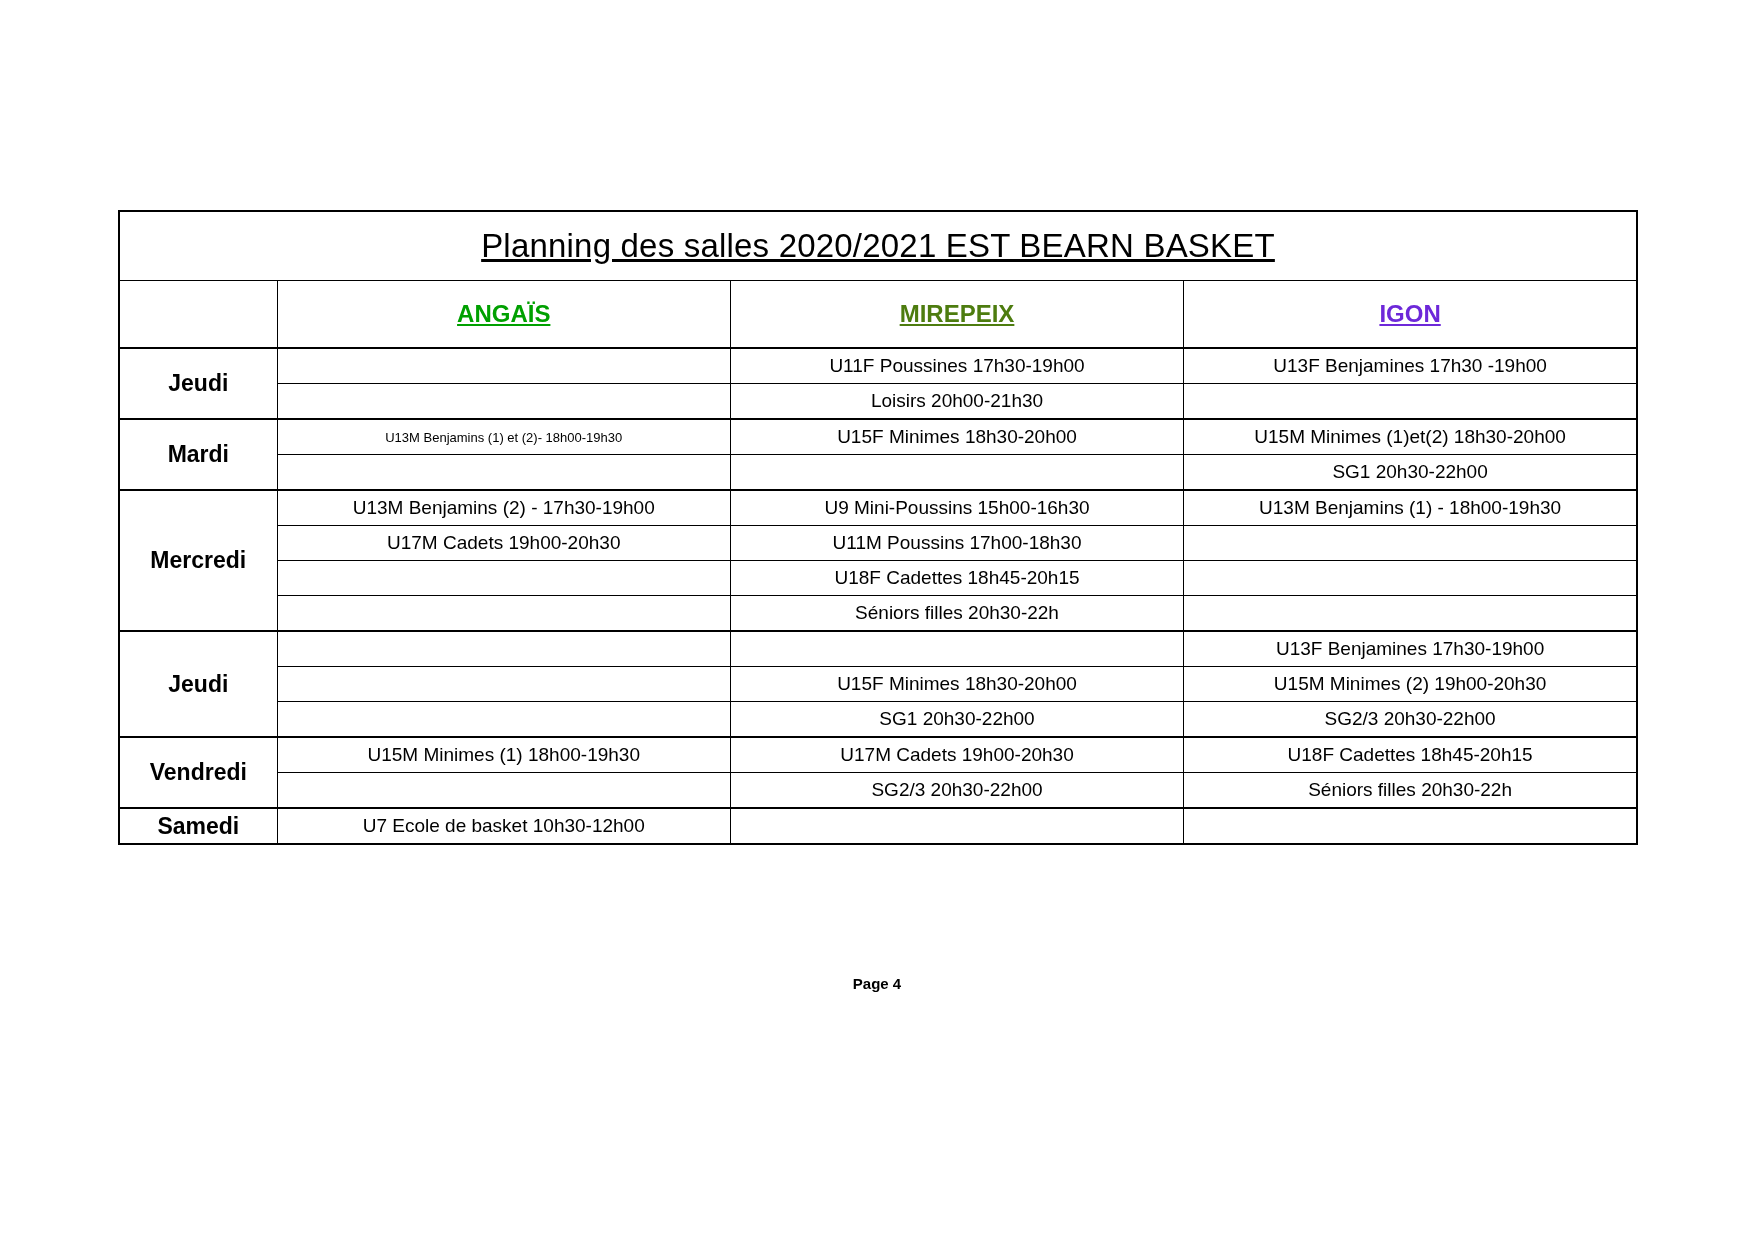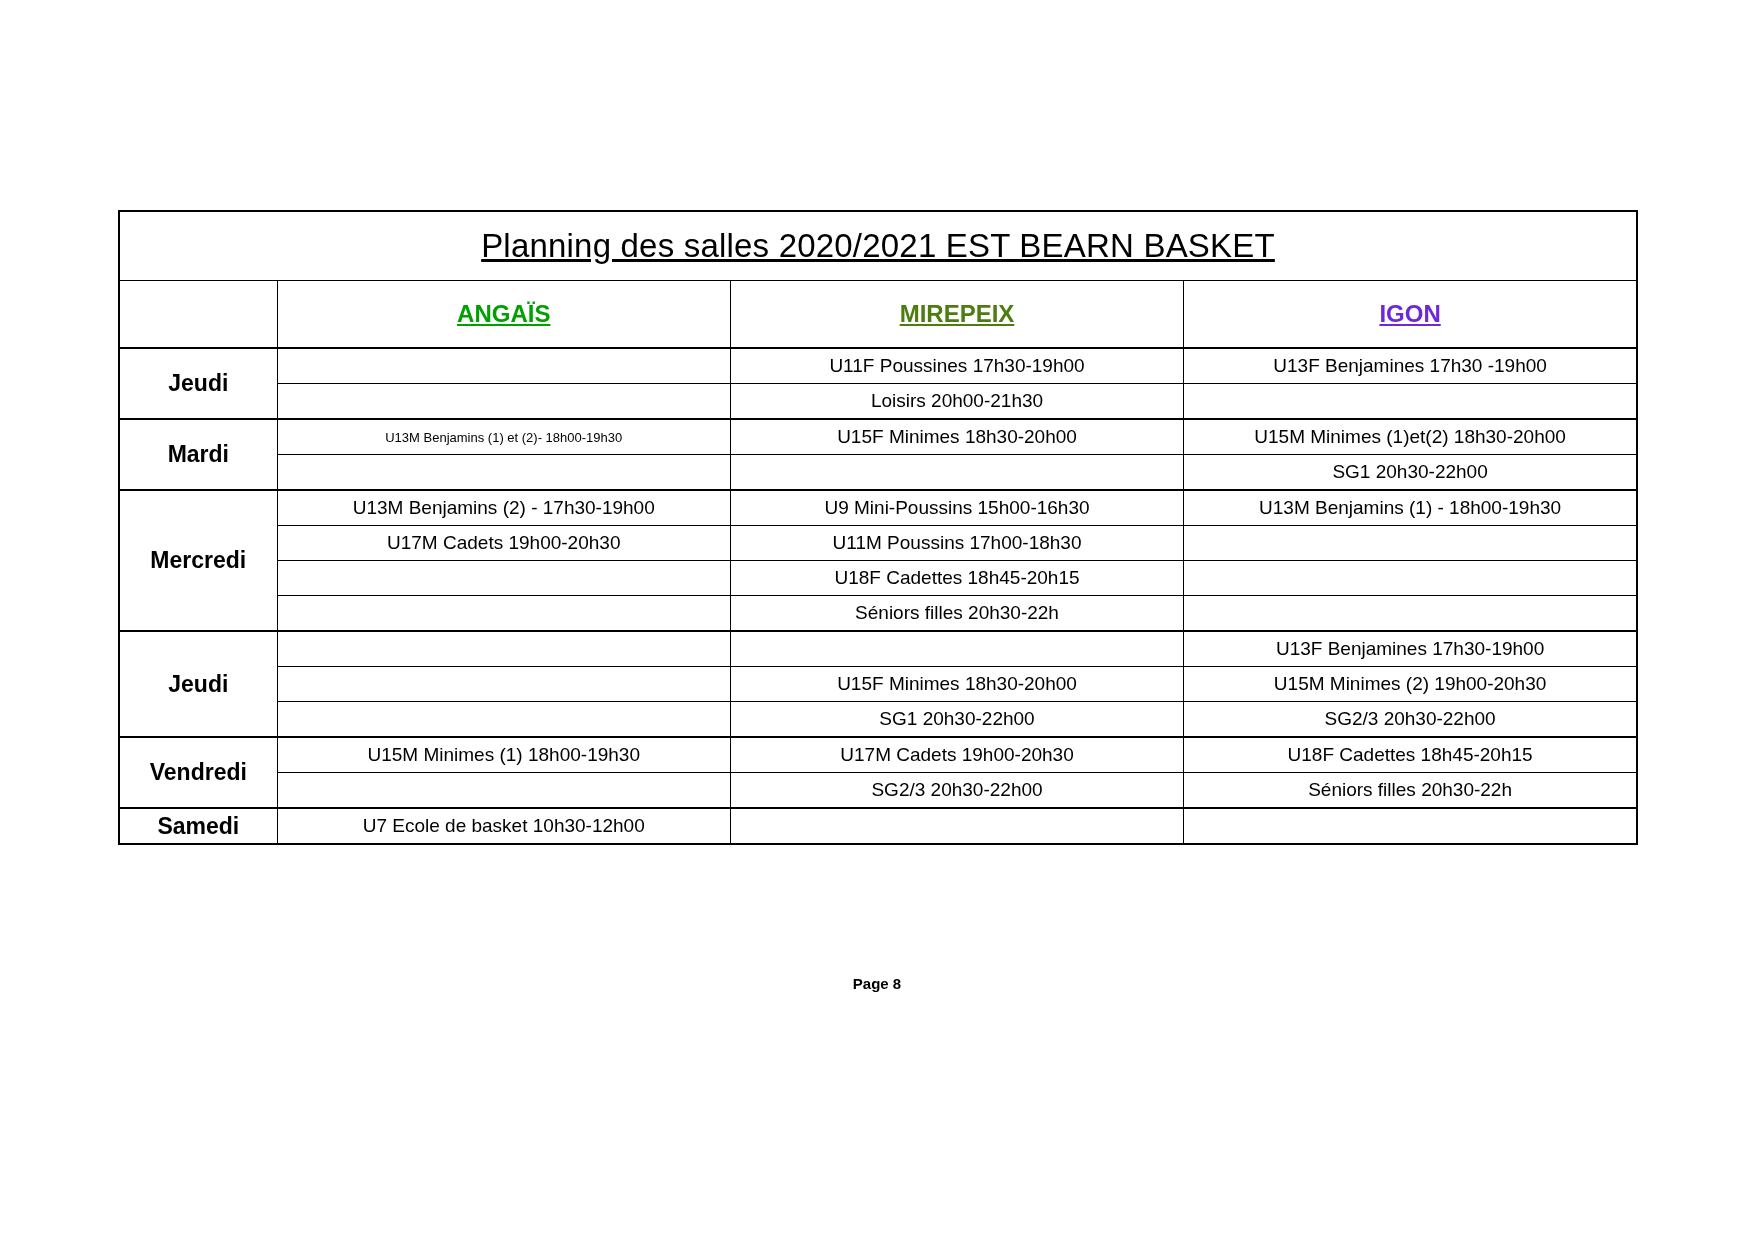--- a/index.html
+++ b/index.html
@@ -192,15 +192,15 @@
         </tr>
         <tr class="group-start">
           <td class="day-cell" rowspan="1">Samedi</td>
           <td class="slot">U7 Ecole de basket 10h30-12h00</td>
           <td class="slot"></td>
           <td class="slot"></td>
         </tr>
       </tbody>
   </table>
 
-  <div class="footer">Page 8</div>
+  <div class="footer">Page 4</div>
 
 </div>
 
 </body></html>

